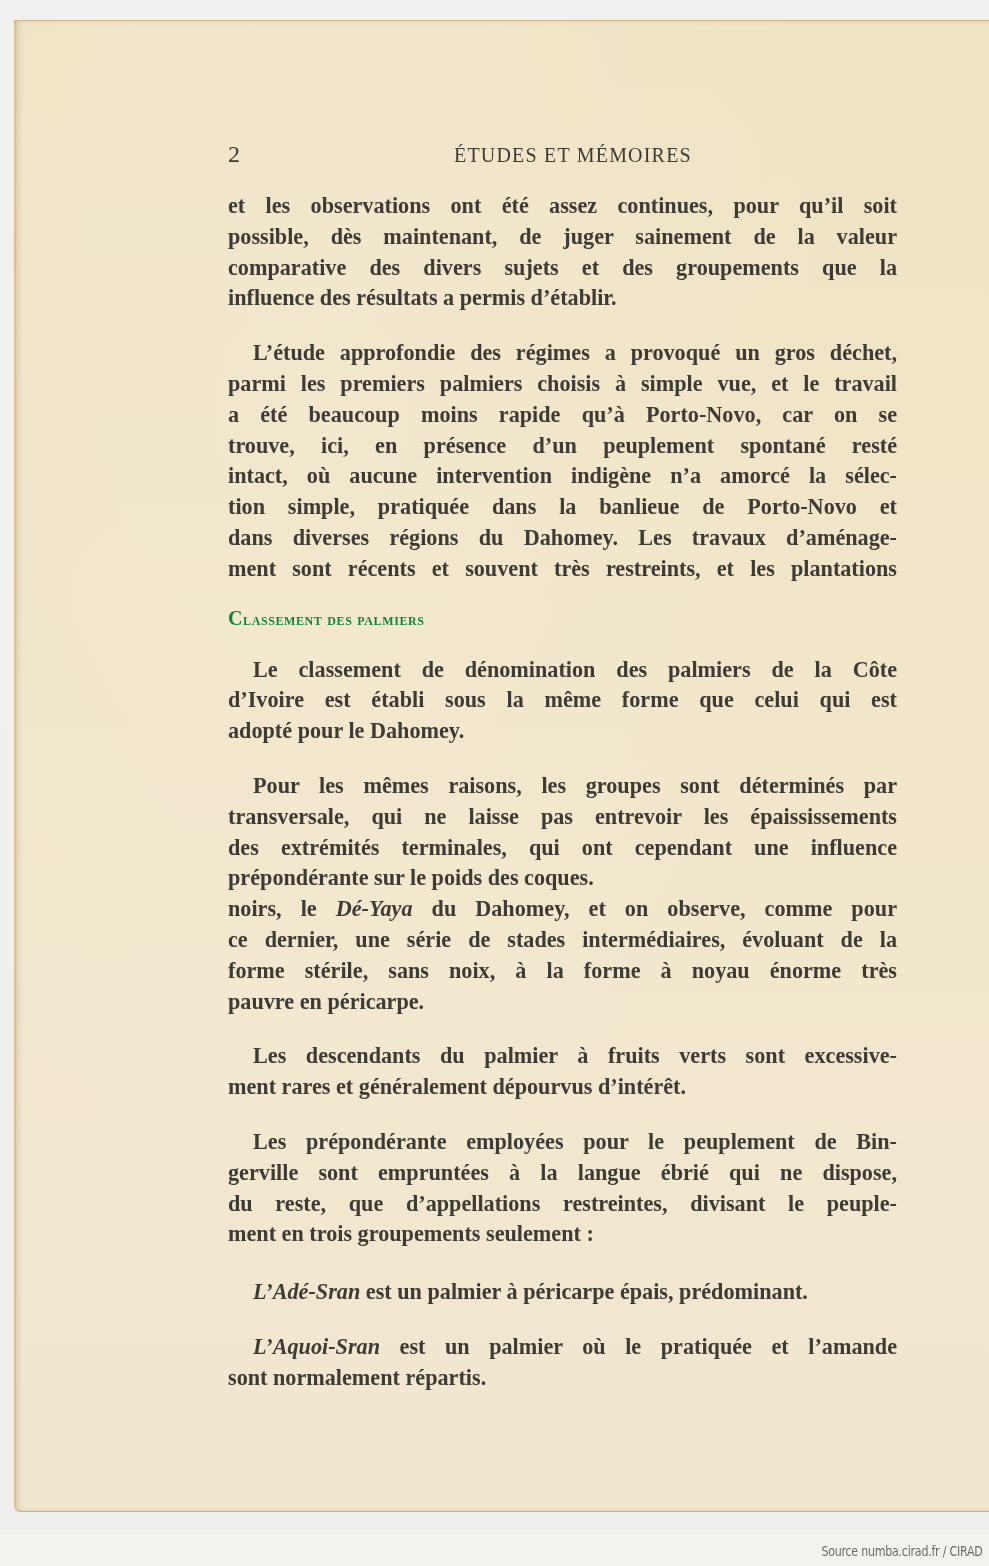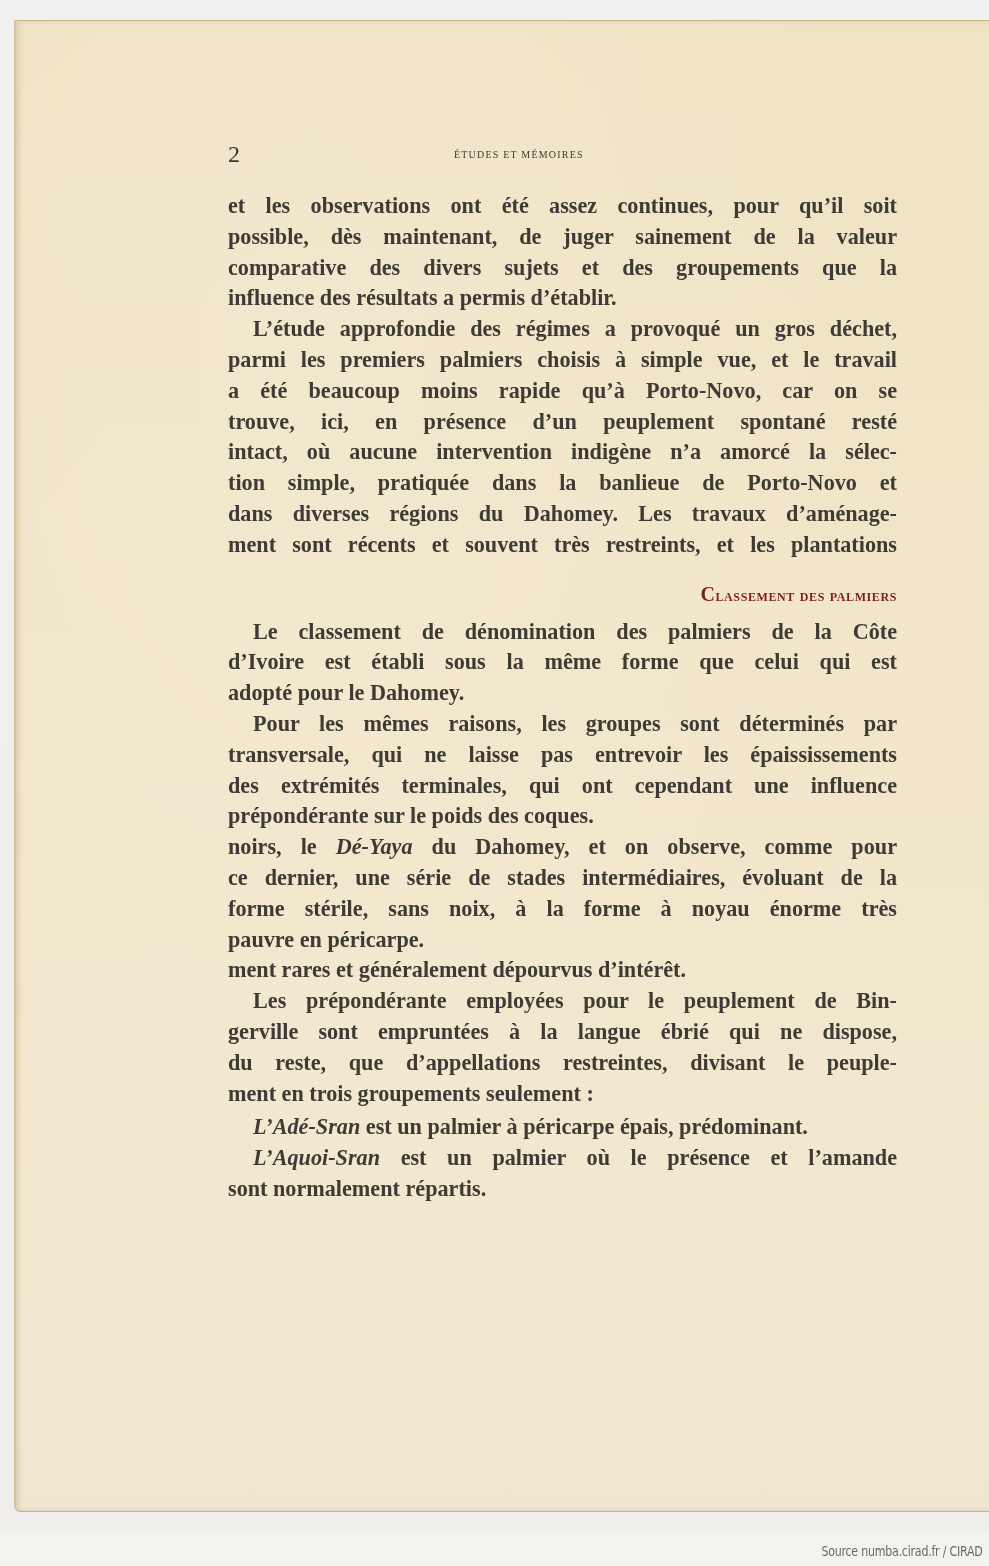--- a/index.html
+++ b/index.html
@@ -47,21 +47,21 @@
       position: absolute;
       left: 0;
       top: 0;
       font-size: 24px;
       line-height: 30px;
     }
     .journal-title {
       position: absolute;
       left: 226px;
       top: 4px;
-      font-size: 10px;
+      font-size: 20px;
       letter-spacing: 1.2px;
       line-height: 24px;
     }
     .body-text {
       position: absolute;
       left: 228px;
       top: 191px;
       width: 669px;
       color: #3e3b34;
       font-size: 22.2px;
@@ -73,31 +73,32 @@
       text-align: justify;
       text-align-last: justify;
       white-space: nowrap;
       height: 30.8px;
     }
     .line.last {
       text-align-last: left;
     }
     .line.ind {
       padding-left: 25px;
+      margin-top: 24px;
     }
     .gap { height: 3px; }
     .section-heading {
-      text-align: right;
+      text-align: left;
       font-size: 17px;
       letter-spacing: 0.6px;
       margin: 20px 0 10px 0;
       height: 26px;
       line-height: 26px;
       font-variant: small-caps;
-      color: #7f1d1d;
+      color: #15803d;
     }
     .section-heading .cap { font-size: 20px; }
     i { font-style: italic; }
     .source-caption {
       position: absolute;
       right: 6px;
       top: 1543px;
       font-family: "DejaVu Sans", sans-serif;
       font-size: 13.5px;
       color: #6a6a6a;
@@ -154,36 +155,37 @@
   </div>
 
   <div>
     <span class="line"><span>noirs, le </span><i>Dé-Yaya</i><span> du Dahomey, et on observe, comme pour</span></span>
     <span class="line">ce dernier, une série de stades intermédiaires, évoluant de la</span>
     <span class="line">forme stérile, sans noix, à la forme à noyau énorme très</span>
     <span class="line last">pauvre en péricarpe.</span>
   </div>
 
   <div>
+    <span class="line ind">Les descendants du palmier à fruits verts sont excessive-</span>
     <span class="line last">ment rares et généralement dépourvus d’intérêt.</span>
   </div>
 
   <div>
     <span class="line ind">Les prépondérante employées pour le peuplement de Bin-</span>
     <span class="line">gerville sont empruntées à la langue ébrié qui ne dispose,</span>
     <span class="line">du reste, que d’appellations restreintes, divisant le peuple-</span>
     <span class="line last">ment en trois groupements seulement :</span>
   </div>
 
   <div class="gap"></div>
 
   <div>
     <span class="line ind last"><i>L’Adé-Sran</i><span> est un palmier à péricarpe épais, prédominant.</span></span>
   </div>
 
   <div>
-    <span class="line ind"><i>L’Aquoi-Sran</i><span> est un palmier où le présence et l’amande</span></span>
+    <span class="line ind"><i>L’Aquoi-Sran</i><span> est un palmier où le pratiquée et l’amande</span></span>
     <span class="line last">sont normalement répartis.</span>
   </div>
 
 </div>
 
 <div class="source-caption">Source numba.cirad.fr / CIRAD</div>
 
 </body></html>

